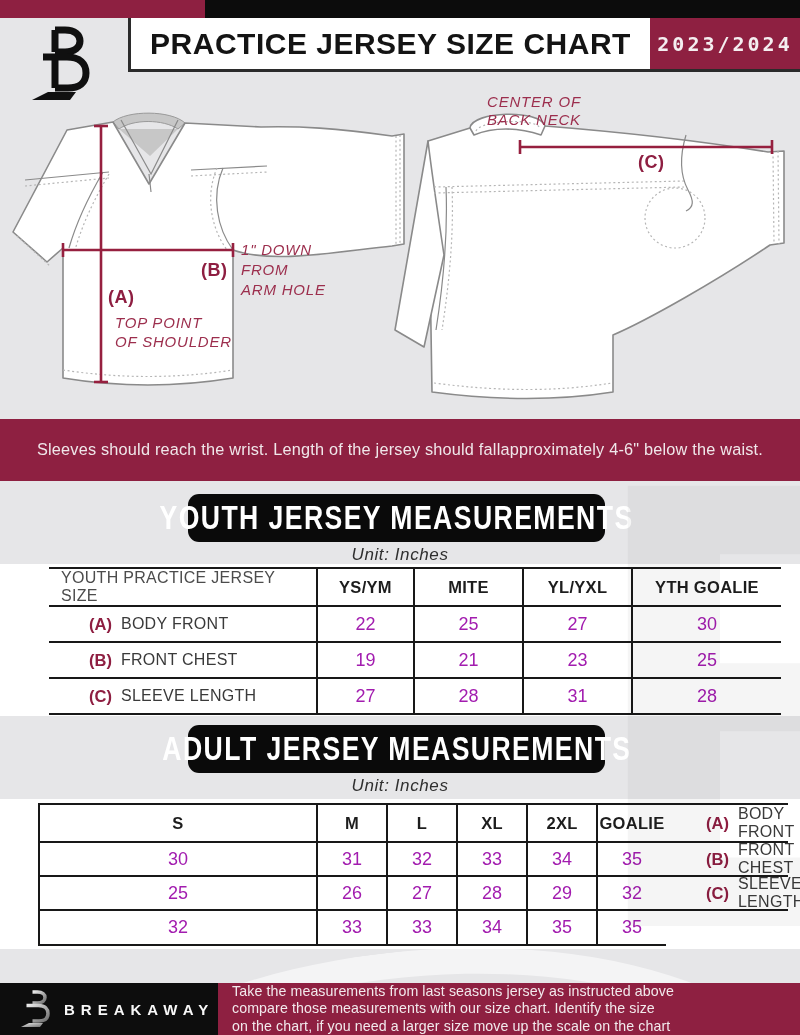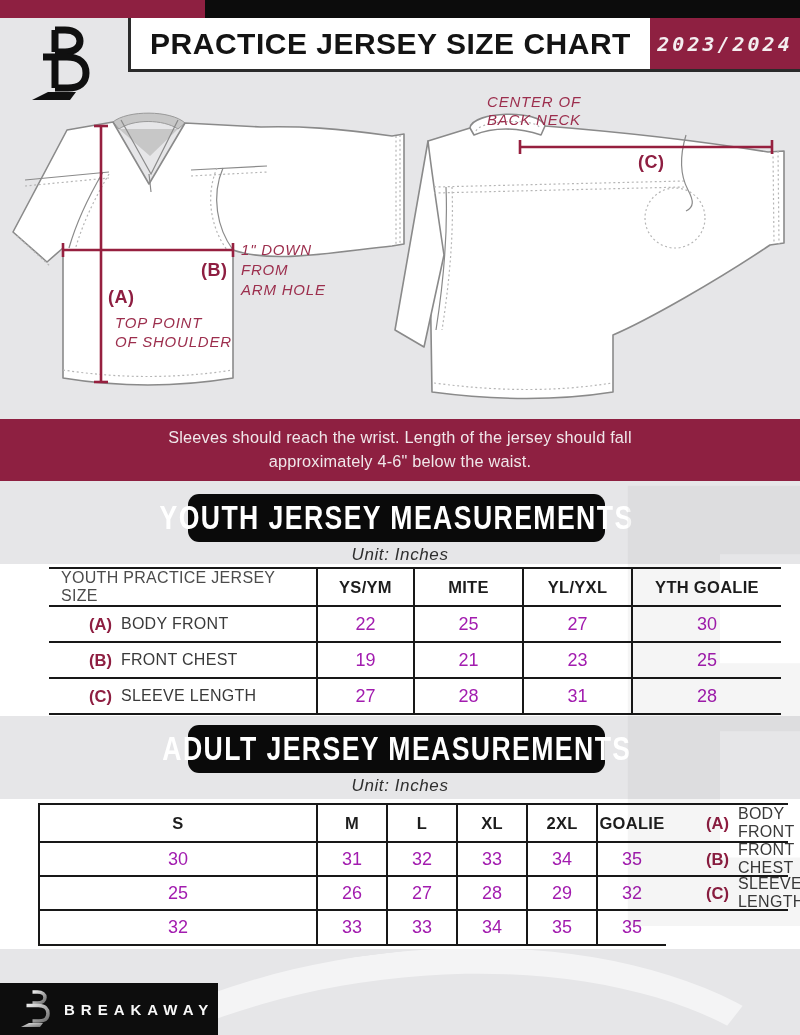--- a/index.html
+++ b/index.html
@@ -20,36 +20,36 @@
   }
   .title-banner span {
     font-size:30px; font-weight:800; letter-spacing:.5px; color:#141414; white-space:nowrap;
   }
   .title-underline { position:absolute; left:128px; top:69px; width:672px; height:3px; background:#2b2b2b; }
   .year-box {
     position:absolute; left:650px; top:18px; width:150px; height:51px; background:#8e2041;
     display:flex; align-items:center; justify-content:center;
   }
   .year-box span {
-    font-family:"DejaVu Sans Mono", monospace; font-style:italic; font-weight:700;
+    font-family:"DejaVu Sans Mono", monospace; font-weight:700;
     font-size:20px; letter-spacing:3px; color:#f4eef0; white-space:nowrap;
   }
   
   .jersey-back  { position:absolute; left:388px; top:95px;  width:412px; height:320px; }
   .jersey-front { position:absolute; left:5px;   top:100px; width:430px; height:315px; }
   .outline { fill:#ffffff; stroke:#8a8a8a; stroke-width:1.6; stroke-linejoin:round; }
   .seam    { fill:none; stroke:#8a8a8a; stroke-width:1.2; }
   .stitch  { fill:none; stroke:#b6b6b6; stroke-width:1.2; stroke-dasharray:2 2.6; }
   .meas    { stroke:#96203f; stroke-width:2.6; }
   .mk  { font-family:"Liberation Sans",sans-serif; font-size:18px; font-weight:700; fill:#8e1e41; letter-spacing:.5px; }
   .cap { font-family:"Liberation Sans",sans-serif; font-size:15px; font-style:italic; fill:#9c2e4d; letter-spacing:.8px; }
   
   .notice {
     position:absolute; left:0; top:419px; width:800px; height:62px; background:#8e2041;
-    display:flex; flex-direction:column; align-items:center; justify-content:center;
+    display:flex; flex-direction:row; align-items:center; justify-content:center;
     color:#f0e7ea; font-size:16.3px; line-height:1.45; letter-spacing:.2px; text-align:center;
   }
   
   .pill {
     position:absolute; left:188px; width:417px; height:48px; background:#0a0a0a; border-radius:11px;
     display:flex; align-items:center; justify-content:center;
   }
   .pill span {
     color:#ffffff; font-size:28px; font-weight:700; letter-spacing:1.5px; white-space:nowrap;
     transform:scale(.95,1.18);
@@ -307,15 +307,20 @@
         <g stroke="url(#silv)" stroke-width="7" fill="none">
           <path d="M25,6 H35 C45,6 50,11 50,17 C50,23 45,28 35,28 H25"></path>
           <path d="M25,6 V28"></path>
           <path d="M13,33 H37 C50,33 56,40 56,49 C56,59 49,64 38,64 H25"></path>
           <path d="M25,33 V64"></path>
         </g>
         <path d="M2,76 L18,68 L46,68 L40,76 Z" fill="url(#silv)"></path>
       </svg>
       <span class="brand">BREAKAWAY</span>
     </div>
+    <div class="footer-maroon">
+      <div>Take the measurements from last seasons jersey as instructed above</div>
+      <div>compare those measurements  with our size chart. Identify the size</div>
+      <div>on the chart, if you need a larger size move up the scale on the chart</div>
+    </div>
   </div>
 
 </div>
 
 </body></html>

